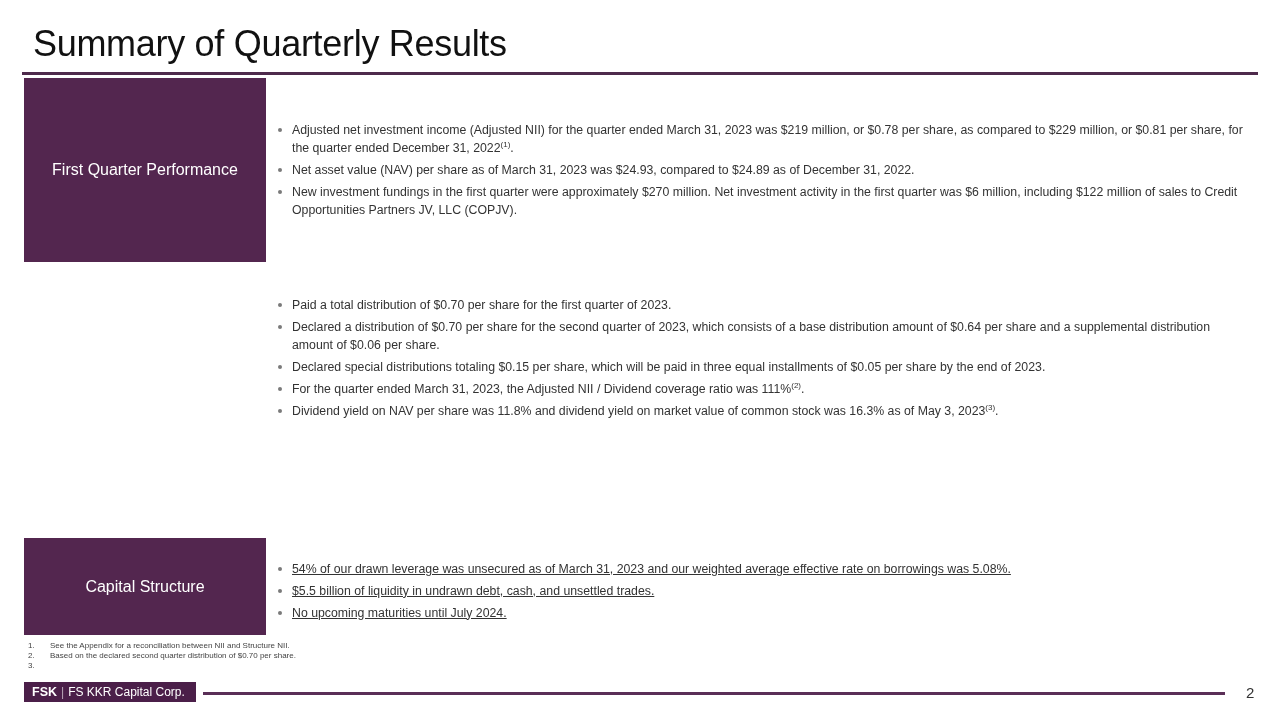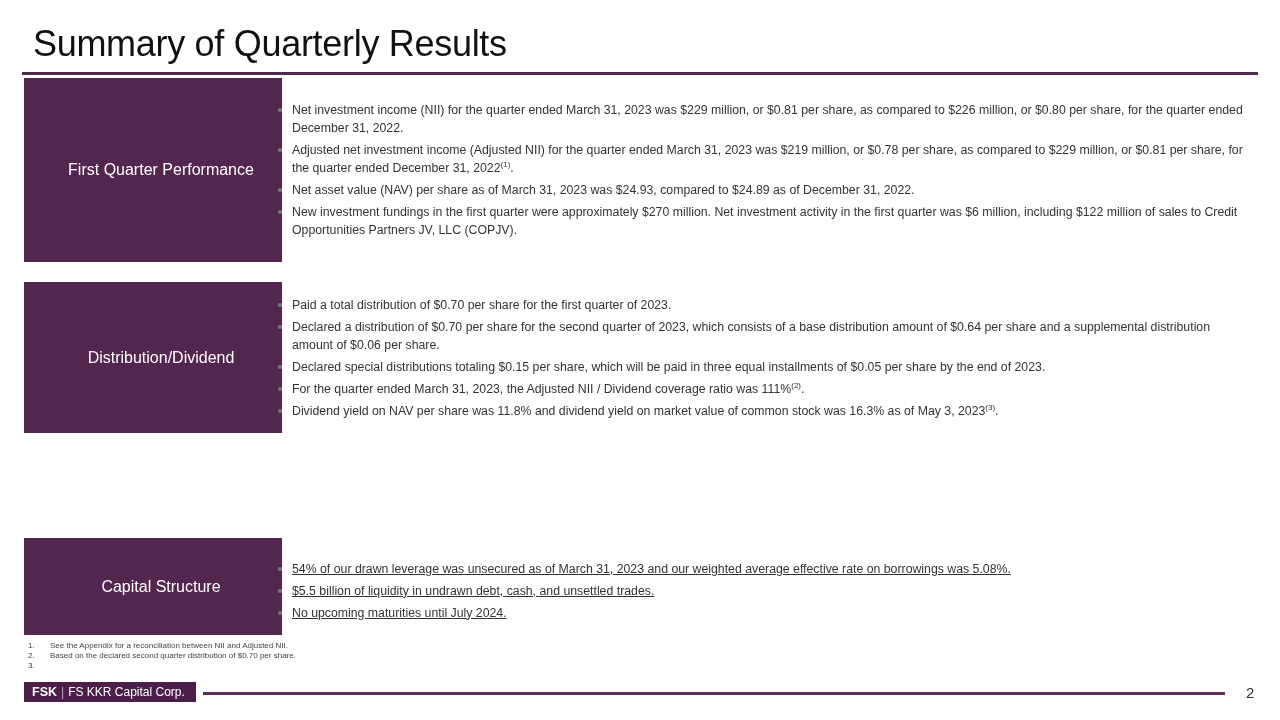--- a/index.html
+++ b/index.html
@@ -17,21 +17,21 @@
   }
   .top-rule {
     position:absolute; left:22px; top:72px; width:1236px; height:3px;
     background:#4e2a4c;
   }
   .section { position:absolute; left:24px; width:1236px; }
   .label-box {
     position:absolute; left:0; top:0; width:242px; height:100%;
     background:#53264f; color:#ffffff;
     display:flex; align-items:center; justify-content:center;
-    font-size:16px; text-align:center;padding-left:16px;
+    font-size:16px; text-align:center;
   }
   .bullets {
     position:absolute; left:250px; right:10px; top:0; height:100%;
     display:flex; flex-direction:column; justify-content:center;
     list-style:none; margin:0; padding:0;
   }
   .bullets li {
     position:relative; padding-left:18px;
     font-size:12.3px; line-height:18px; color:#333333;
     margin:2px 0;
@@ -68,29 +68,27 @@
 </style>
 </head>
 <body>
 
 <div class="title">Summary of Quarterly Results</div>
 <div class="top-rule"></div>
 
 <div class="section" style="top:78px;height:184px;">
   <div class="label-box">First Quarter Performance</div>
   <ul class="bullets">
-    <li><span>Net investment income (NII) for the quarter ended March 31, 2023 was $229 million, or $0.81 per share, as compared to $226 million, or $0.80 per share, for the quarter ended December 31, 2022.</span></li>
     <li><span>Adjusted net investment income (Adjusted NII) for the quarter ended March 31, 2023 was $219 million, or $0.78 per share, as compared to $229 million, or $0.81 per share, for the quarter ended December 31, 2022</span><sup>(1)</sup><span>.</span></li>
     <li><span>Net asset value (NAV) per share as of March 31, 2023 was $24.93, compared to $24.89 as of December 31, 2022.</span></li>
     <li><span>New investment fundings in the first quarter were approximately $270 million. Net investment activity in the first quarter was $6 million, including $122 million of sales to Credit Opportunities Partners JV, LLC (COPJV).</span></li>
   </ul>
 </div>
 
 <div class="section" style="top:282px;height:151px;">
-  <div class="label-box">Distribution/Dividend</div>
   <ul class="bullets">
     <li><span>Paid a total distribution of $0.70 per share for the first quarter of 2023.</span></li>
     <li><span>Declared a distribution of $0.70 per share for the second quarter of 2023, which consists of a base distribution amount of $0.64 per share and a supplemental distribution amount of $0.06 per share.</span></li>
     <li><span>Declared special distributions totaling $0.15 per share, which will be paid in three equal installments of $0.05 per share by the end of 2023.</span></li>
     <li><span>For the quarter ended March 31, 2023, the Adjusted NII / Dividend coverage ratio was 111%</span><sup>(2)</sup><span>.</span></li>
     <li><span>Dividend yield on NAV per share was 11.8% and dividend yield on market value of common stock was 16.3% as of May 3, 2023</span><sup>(3)</sup><span>.</span></li>
   </ul>
 </div>
 
 <div class="section" style="top:454px;height:64px;">
@@ -101,21 +99,21 @@
   <ul class="bullets" style="padding-top:4px;text-decoration:underline;">
     <li><span>54% of our drawn leverage was unsecured as of March 31, 2023 and our weighted average effective rate on borrowings was 5.08%.</span></li>
     <li><span>$5.5 billion of liquidity in undrawn debt, cash, and unsettled trades.</span></li>
     <li><span>No upcoming maturities until July 2024.</span></li>
   </ul>
 </div>
 
 <ul class="footnotes">
   <li>
       <span class="num">1.</span>
-      <span>See the Appendix for a reconciliation between NII and Adjusted NII.</span>
+      <span>See the Appendix for a reconciliation between NII and Structure NII.</span>
     </li>
   <li>
       <span class="num">2.</span>
       <span>Based on the declared second quarter distribution of $0.70 per share.</span>
     </li>
   <li>
       <span class="num">3.</span>
     </li>
 </ul>
 

